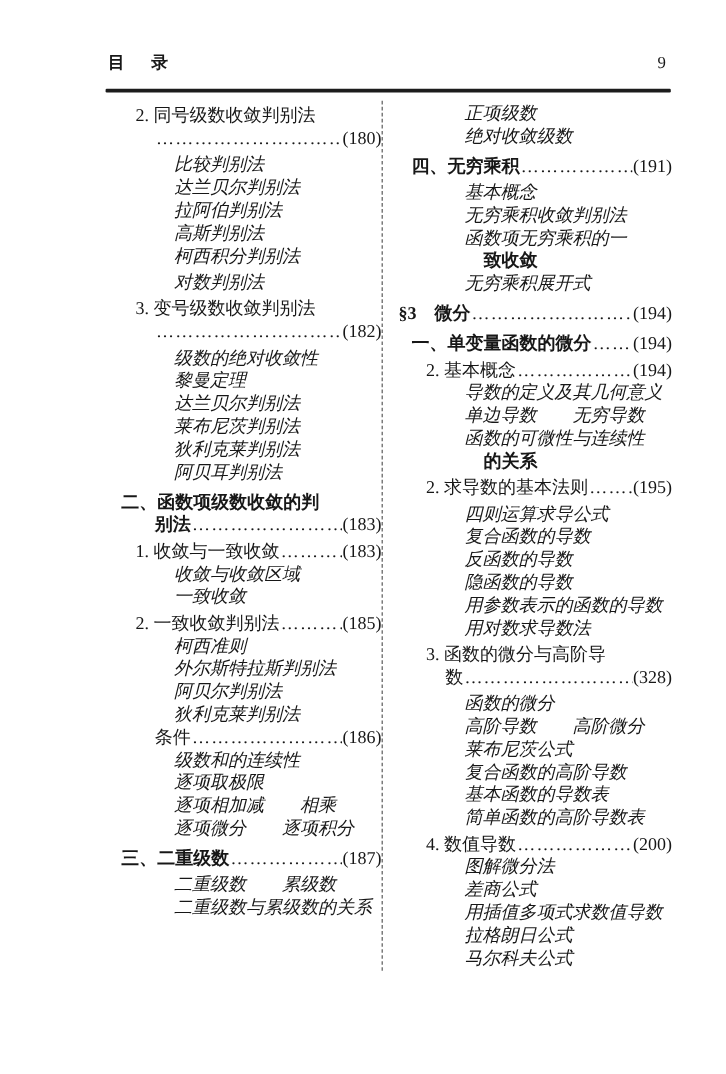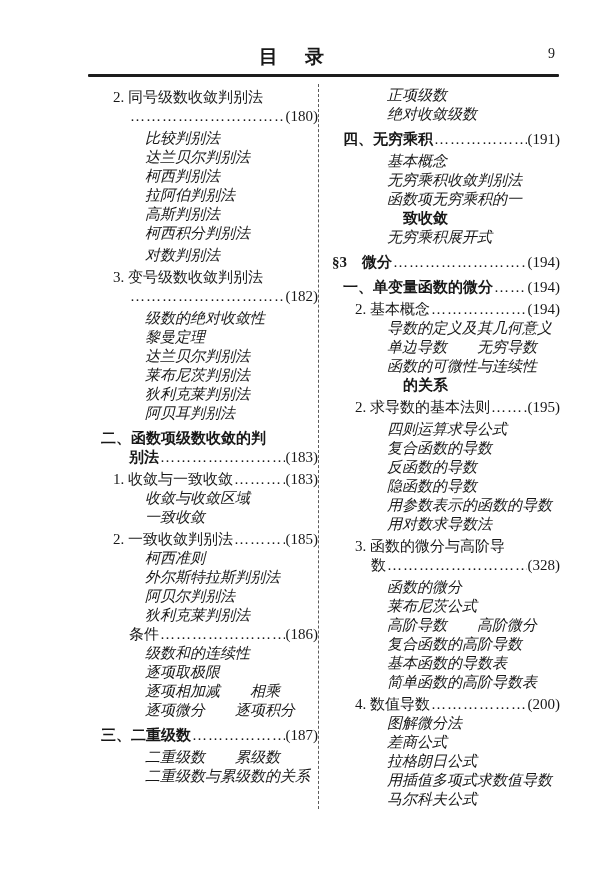--- a/index.html
+++ b/index.html
@@ -9,22 +9,22 @@
     width:605px;height:895px;
     background:#ffffff;
     font-family:"Liberation Serif","DejaVu Serif",serif;
     color:#171717;
     overflow:hidden;
   }
   .header{
     position:absolute;top:44px;left:90px;width:467px;height:26px;
   }
   .header-title{
-    position:absolute;left:0;right:60px;text-align:center;
-    font-size:19px;font-weight:bold;letter-spacing:4px;
+    position:absolute;left:0;right:60px;text-align:left;
+    font-size:14px;font-weight:bold;letter-spacing:4px;
   }
   .folio{
     position:absolute;right:2px;top:2px;font-size:14px;
   }
   .head-rule{
     position:absolute;top:74px;left:88px;width:471px;height:3px;
     background:#1c1c1c;border-radius:1px;
   }
   .columns{
     position:absolute;top:84px;left:90px;width:470px;
@@ -73,23 +73,20 @@
           <span class="dots">………………………………………………………………………………</span>
           <span class="pg">(180)</span>
         </div>
         <div class="line i4 gap">
           <span class="txt">比较判别法</span>
         </div>
         <div class="line i4">
           <span class="txt">达兰贝尔判别法</span>
         </div>
         <div class="line i4">
-          <span class="txt">柯西判别法</span>
-        </div>
-        <div class="line i4">
           <span class="txt">拉阿伯判别法</span>
         </div>
         <div class="line i4">
           <span class="txt">高斯判别法</span>
         </div>
         <div class="line i4">
           <span class="txt">柯西积分判别法</span>
         </div>
         <div class="line i4 gap">
           <span class="txt">对数判别法</span>
@@ -267,49 +264,49 @@
         </div>
         <div class="line i3">
           <span class="txt">数</span>
           <span class="dots">………………………………………………………………………………</span>
           <span class="pg">(328)</span>
         </div>
         <div class="line i4 gap">
           <span class="txt">函数的微分</span>
         </div>
         <div class="line i4">
+          <span class="txt">高阶导数　　高阶微分</span>
+        </div>
+        <div class="line i4">
           <span class="txt">莱布尼茨公式</span>
         </div>
         <div class="line i4">
-          <span class="txt">高阶导数　　高阶微分</span>
-        </div>
-        <div class="line i4">
           <span class="txt">复合函数的高阶导数</span>
         </div>
         <div class="line i4">
           <span class="txt">基本函数的导数表</span>
         </div>
         <div class="line i4">
           <span class="txt">简单函数的高阶导数表</span>
         </div>
         <div class="line i2 gap">
           <span class="txt">4. 数值导数</span>
           <span class="dots">………………………………………………………………………………</span>
           <span class="pg">(200)</span>
         </div>
         <div class="line i4">
           <span class="txt">图解微分法</span>
         </div>
         <div class="line i4">
           <span class="txt">差商公式</span>
         </div>
         <div class="line i4">
+          <span class="txt">用插值多项式求数值导数</span>
+        </div>
+        <div class="line i4">
           <span class="txt">拉格朗日公式</span>
-        </div>
-        <div class="line i4">
-          <span class="txt">用插值多项式求数值导数</span>
         </div>
         <div class="line i4">
           <span class="txt">马尔科夫公式</span>
         </div>
       </div>
   </div>
 </div>
 
 </body></html>

